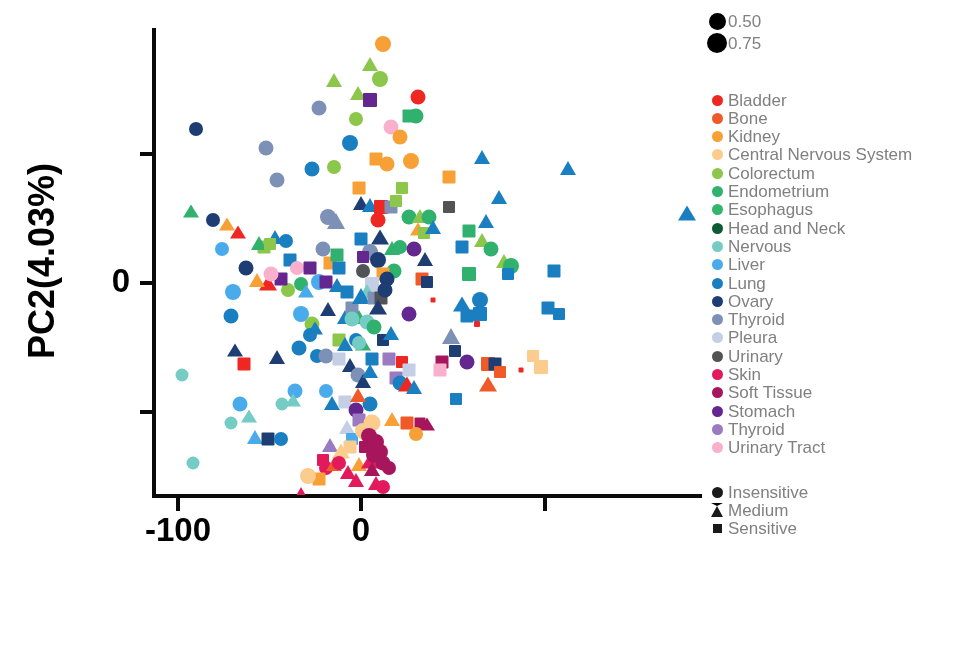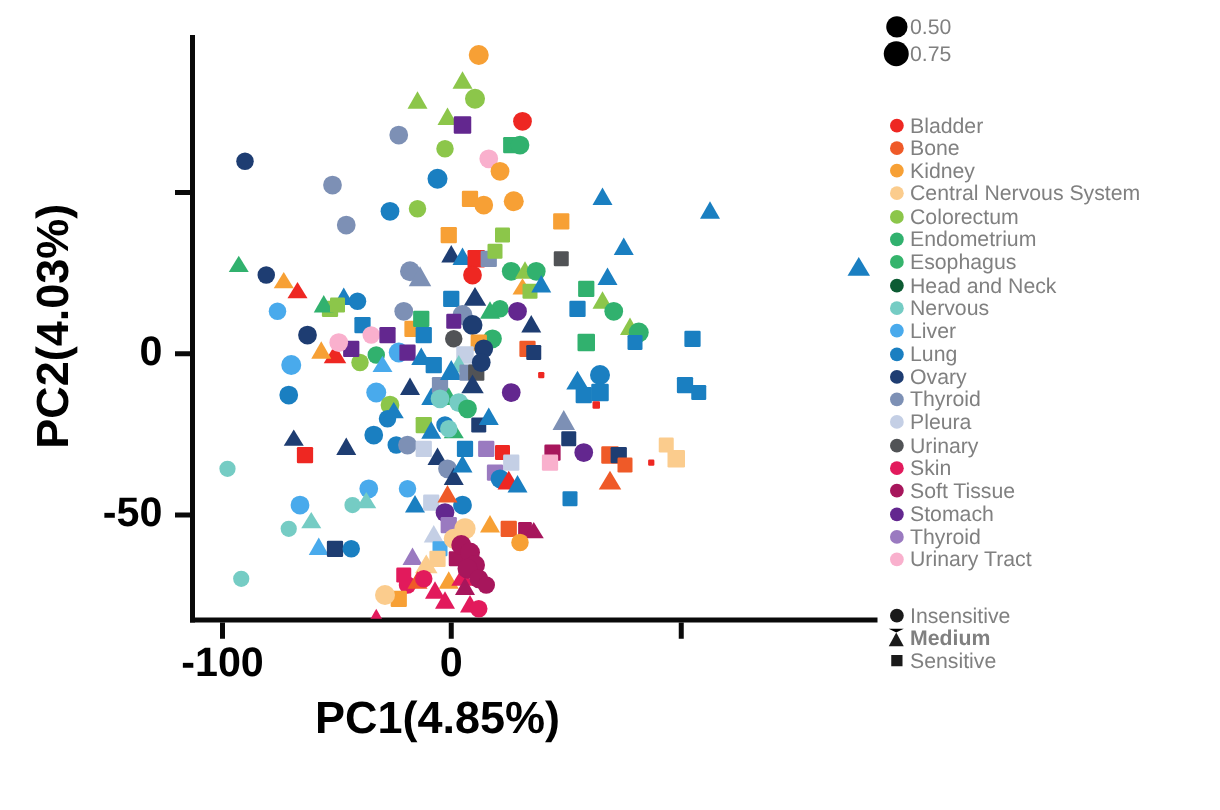--- a/index.html
+++ b/index.html
@@ -46,29 +46,27 @@
 
 <div id="root">
 
   <div class="spine-y"></div>
   <div class="spine-x"></div>
 
   <div class="tick-y" style="top:152px;"></div>
   <div class="tick-y" style="top:281px;"></div>
   <div class="tick-y" style="top:410px;"></div>
   <div class="ticklabel ticklabel-y" style="left:30px;top:264px;width:100px;">0</div>
-  <div class="ticklabel ticklabel-y" style="left:16px;top:393px;width:114px;">-50</div>
 
   <div class="tick-x" style="left:176px;"></div>
   <div class="tick-x" style="left:359px;"></div>
   <div class="tick-x" style="left:543px;"></div>
   <div class="ticklabel ticklabel-x" style="left:118px;top:513px;width:120px;">-100</div>
   <div class="ticklabel ticklabel-x" style="left:301px;top:513px;width:120px;">0</div>
 
-  <div id="xlabel">PC1(4.85%)</div>
   <div id="ylabel">PC2(4.03%)</div>
 
   <div id="plot-area">
       <div class="pt circle" style="left: 40.3087px; top: 101.406px; width: 14px; height: 14px; background: rgb(30, 61, 114);"></div>
       <div class="pt circle" style="left: 25.651px; top: 346.914px; width: 13px; height: 13px; background: rgb(117, 204, 196);"></div>
       <div class="pt tri" style="left: 34.8121px; top: 184.131px; border-left-width: 8px; border-right-width: 8px; border-bottom: 13.3px solid rgb(49, 177, 110); margin-top: -1.4px;"></div>
       <div class="pt circle" style="left: 56.7987px; top: 192.137px; width: 14px; height: 14px; background: rgb(30, 61, 114);"></div>
       <div class="pt tri" style="left: 71.4564px; top: 197.474px; border-left-width: 8px; border-right-width: 8px; border-bottom: 13.3px solid rgb(247, 160, 53); margin-top: -1.4px;"></div>
       <div class="pt tri" style="left: 82.4497px; top: 205.48px; border-left-width: 8px; border-right-width: 8px; border-bottom: 13.3px solid rgb(238, 39, 34); margin-top: -1.4px;"></div>
       <div class="pt circle" style="left: 65.9597px; top: 221.491px; width: 14px; height: 14px; background: rgb(73, 170, 236);"></div>
@@ -421,21 +419,21 @@
           <span class="lg-text">Urinary Tract</span>
         </div>
       </div>
     <div id="shape-legend">
         <div class="lg-row" style="top: 483px; left: 0px;">
           <span class="lg-mark">
             <span class="sw-circle" style="width: 11px; height: 11px; background: rgb(26, 26, 26);"></span>
           </span>
           <span class="lg-text">Insensitive</span>
         </div>
-        <div class="lg-row" style="top: 501.3px; left: 0px; font-weight: bold;">
+        <div class="lg-row" style="top: 501.3px; left: 0px;">
           <span class="lg-mark">
             <span class="sw-tri" style="border-left-width: 6.5px; border-right-width: 6.5px; border-bottom: 11px solid rgb(26, 26, 26);"></span>
           </span>
           <span class="lg-text">Medium</span>
         </div>
         <div class="lg-row" style="top: 519.6px; left: 0px;">
           <span class="lg-mark">
             <span class="sw-square" style="width: 9px; height: 9px; background: rgb(26, 26, 26);"></span>
           </span>
           <span class="lg-text">Sensitive</span>

